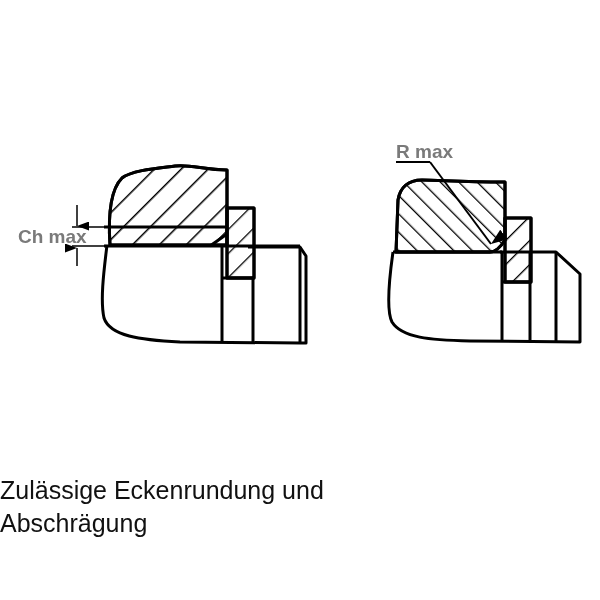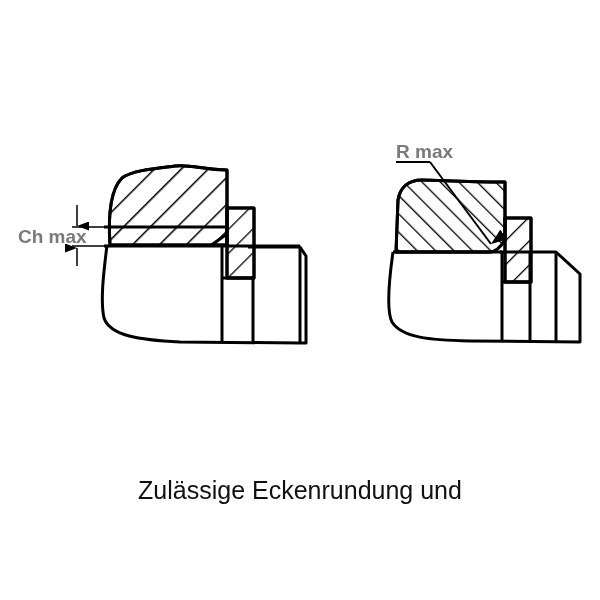--- a/index.html
+++ b/index.html
@@ -1,20 +1,20 @@
 <!DOCTYPE html>
 <html><head>
   <meta charset="utf-8">
   <style>
     html, body { margin: 0; padding: 0; background: #ffffff; }
     body { width: 600px; height: 600px; position: relative; overflow: hidden; }
     #diagram { position: absolute; left: 0; top: 0; width: 600px; height: 600px; }
     .caption {
       position: absolute; left: 0; top: 474px; width: 600px;
-      text-align: center; font-family: "Liberation Sans", sans-serif;
+      text-align: left; font-family: "Liberation Sans", sans-serif;
       font-size: 25px; line-height: 33px; color: #111111;
     }
     .lbl { font-family: "Liberation Sans", sans-serif; font-weight: bold; font-size: 19px; fill: #7a7a7a; }
   </style>
 </head>
 <body>
 
 <svg id="diagram" viewBox="0 0 600 600" xmlns="http://www.w3.org/2000/svg">
   <defs>
     <pattern id="hatchL" patternUnits="userSpaceOnUse" width="19" height="19" patternTransform="rotate(45)">
@@ -72,13 +72,14 @@
     <rect x="505" y="218" width="26" height="64"></rect>
 
     <line x1="396" y1="162" x2="430" y2="162" stroke-width="2"></line>
     <line x1="430" y1="162" x2="491" y2="244" stroke-width="2" marker-end="url(#arrowDown)"></line>
   </g>
   <text class="lbl" x="396" y="158">R max</text>
 </svg>
 
 <div class="caption">
   <div>Zulässige Eckenrundung und</div>
+  <div>Abschrägung</div>
 </div>
 
 </body></html>

